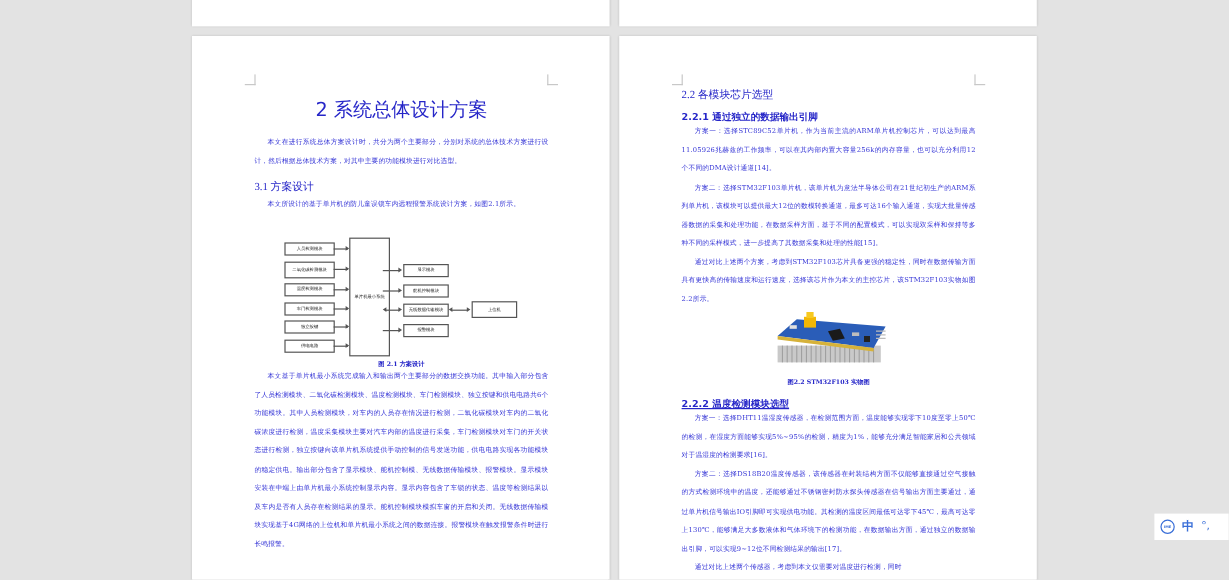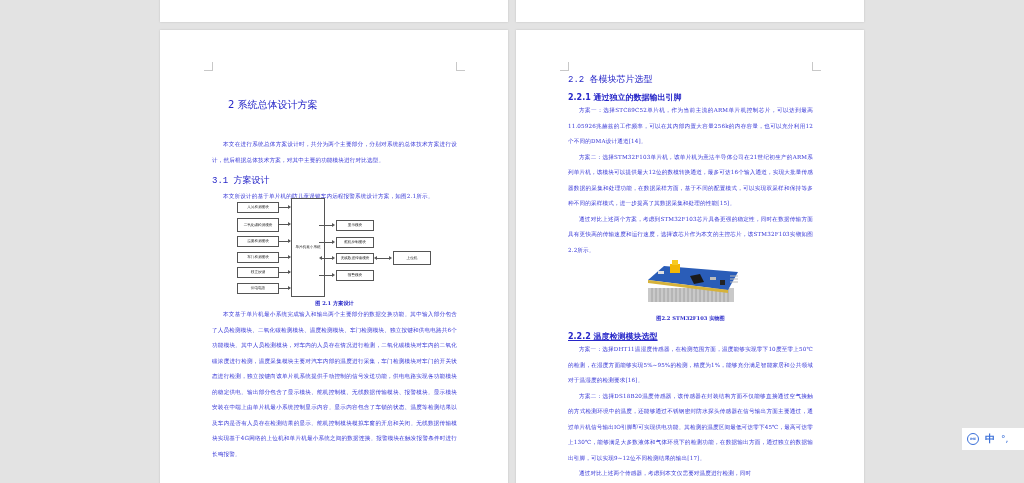--- a/index.html
+++ b/index.html
@@ -10,22 +10,22 @@
       position:relative;
     }
     .page {
       position:absolute; background:#ffffff;
       box-shadow:0 0 2px rgba(0,0,0,0.15);
     }
     .corner { position:absolute; width:8px; height:8px; border-color:#c8c8c8; border-style:solid; border-width:0; }
     .c-tl { border-right-width:1px; border-bottom-width:1px; }
     .c-tr { border-left-width:1px; border-bottom-width:1px; }
     .content { position:absolute; left:52px; width:245px; }
-    .h1 { font-family:"DejaVu Sans", sans-serif; font-size:10px; color:#2626c8; margin:16px; }
-    .h2 { font-family:Liberation Mono, monospace; font-size:9px; color:#2626c8; margin:0; }
+    .h1 { font-family:"DejaVu Sans", sans-serif; font-size:16px; text-align:center; color:#2626c8; margin:0; }
+    .h2 { font-family:Liberation Serif, serif; font-size:9px; color:#2626c8; margin:0; }
     .h3 { font-family:"DejaVu Sans", sans-serif; font-size:8px; color:#2626c8; margin:0; font-weight:bold; }
     .p { font-size:5.6px; line-height:15.5px; color:#3535d6; text-indent:11px; margin:0; text-align:justify; letter-spacing:0.15px; }
     .caption { font-size:5.2px; color:#2626c8; font-weight:bold; text-align:center; margin:0; }
     .box {
       position:absolute; border:1px solid #555; background:#fff;
       font-family:"DejaVu Sans", sans-serif; font-size:3.6px; color:#222;
       display:flex; align-items:center; justify-content:center; text-align:center; line-height:5px;
     }
     .line { position:absolute; background:#555; }
     .arrow-r { position:absolute; width:0; height:0; border-top:2px solid transparent; border-bottom:2px solid transparent; border-left:3px solid #555; }

